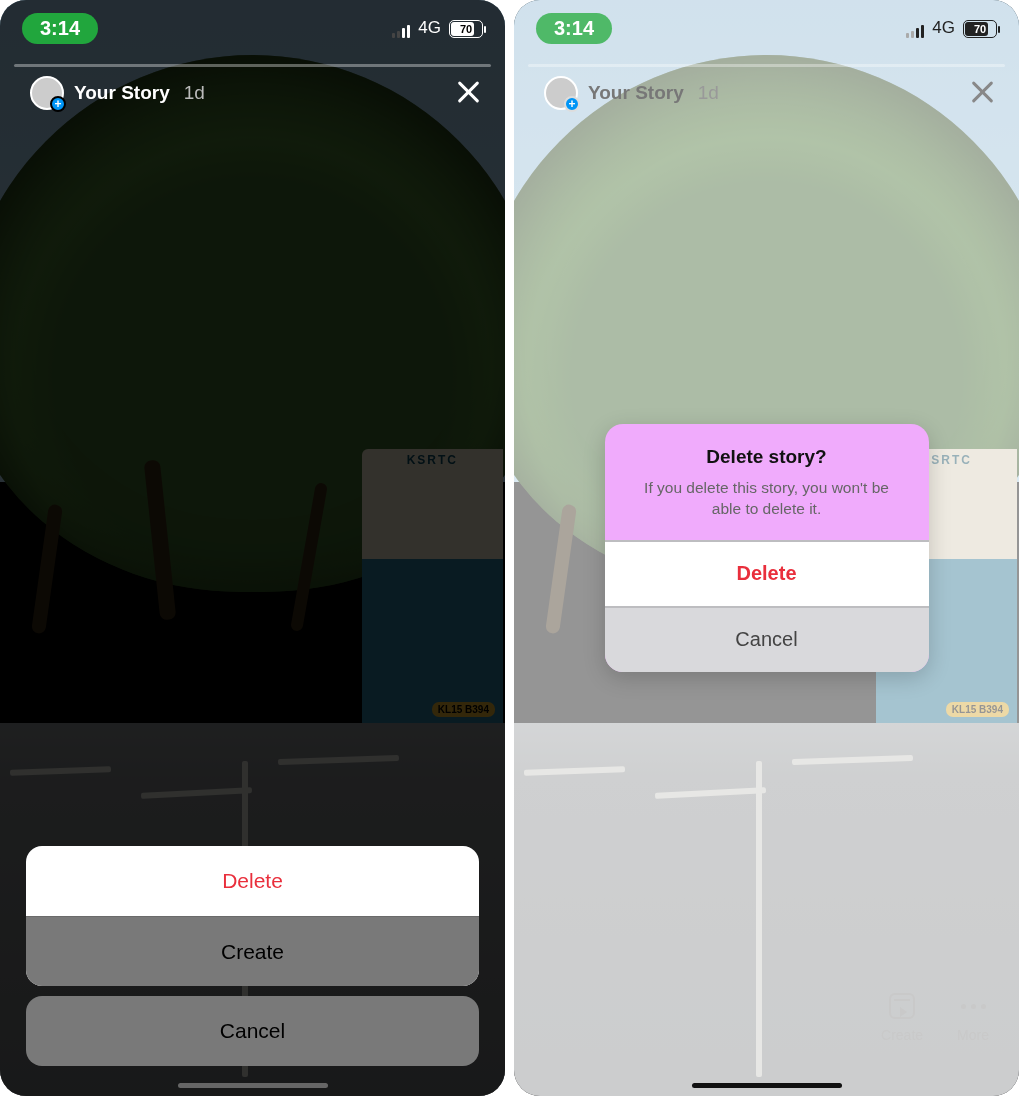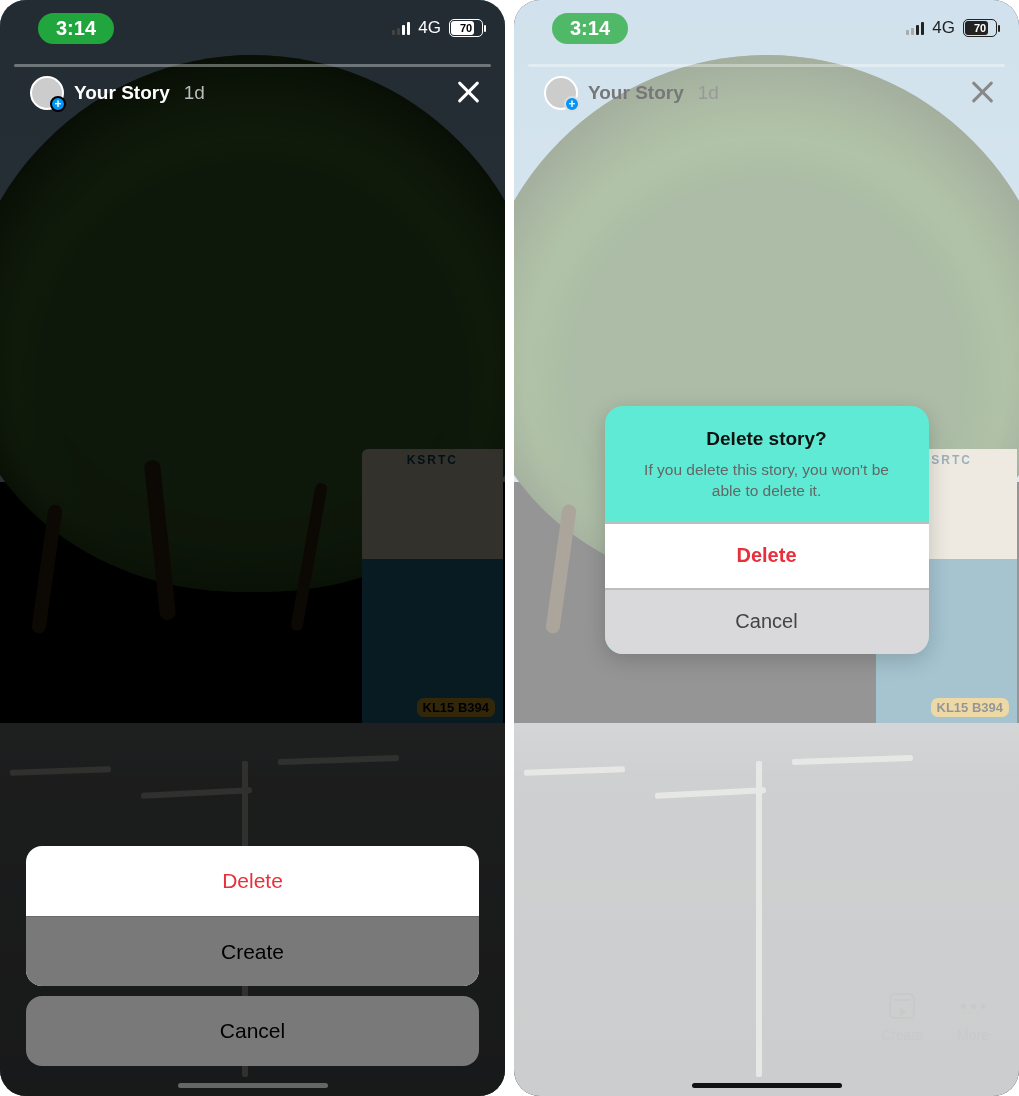--- a/index.html
+++ b/index.html
@@ -20,31 +20,30 @@
     background: #000;
   }
 
   
   .statusbar {
     position: absolute; top: 0; left: 0; right: 0;
     height: 56px;
     display: flex; align-items: center; justify-content: space-between;
     padding: 0 22px;
     z-index: 20;
-    margin-left: 16px;
   }
   .time-pill {
     background: #21a63d;
     color: #fff;
     font-weight: 600;
     font-size: 20px;
     padding: 4px 18px;
     border-radius: 22px;
   }
-  .status-right { display: flex; align-items: center; gap: 8px; }
+  .status-right { display: flex; align-items: flex-end; gap: 8px; }
   .signal-bars { display: flex; align-items: flex-end; gap: 2px; height: 14px; }
   .signal-bars span { width: 3px; background: #fff; border-radius: 1px; }
   .signal-bars span:nth-child(1){height:5px; background: #444;}
   .signal-bars span:nth-child(2){height:7px; background: #444;}
   .signal-bars span:nth-child(3){height:10px;}
   .signal-bars span:nth-child(4){height:13px;}
   .net-label { color: #fff; font-size: 17px; font-weight: 500; }
   .battery {
     position: relative; width: 34px; height: 18px;
     border: 1.5px solid #fff; border-radius: 5px;
@@ -98,21 +97,21 @@
     border-top-left-radius: 6px;
     margin-left: 30px;
   }
   .bus-label {
     position:absolute; top:4px; left:0; right:0;
     text-align:center; font-size: 12px; font-weight:700; color:#0a4a60;
     letter-spacing: 2px;
   }
   .bus-plate {
     position:absolute; right:8px; bottom:6px;
-    background:#e8b32f; color:#000; font-size:13px; font-weight:700;
+    background:#e8b32f; color:#000; font-size:10px; font-weight:700;
     padding:2px 6px; border-radius:7px;
   }
   .story-label {
     position:absolute; top:76px; left:30px;
     display:flex; align-items:center; gap:10px;
     color:#fff; font-weight:700; font-size:19px;
     z-index:6;
   }
   .avatar-ring {
     width:34px; height:34px; border-radius:50%;
@@ -181,23 +180,23 @@
   .phone.right .battery .fill { background:#222; }
   .phone.right .signal-bars span { background:#222; }
   .phone.right .signal-bars span:nth-child(1), .phone.right .signal-bars span:nth-child(2){ background:#aaa;}
   .phone.right .story-label { color:#777; }
   .phone.right .story-age { color:#999; }
   .phone.right .close-x::before, .phone.right .close-x::after { background:#888; }
   .phone.right .avatar-plus { border-color:#ddd; }
 
   .alert {
     position:absolute; z-index:30;
-    left:50%; top:406px; transform:translateX(-50%);
+    left:50%; top:424px; transform:translateX(-50%);
     width:324px;
-    background:#5eead4; border-radius:18px; overflow:hidden;
+    background:#f0abfc; border-radius:18px; overflow:hidden;
     box-shadow: 0 6px 22px rgba(0,0,0,0.18);
   }
   .alert-head { padding:22px 28px 20px; text-align:center; }
   .alert-title { font-size:19px; font-weight:700; color:#111; margin-bottom:10px;}
   .alert-msg { font-size:15.5px; line-height:1.35; color:#666; }
   .alert-btn {
     height:66px; display:flex; align-items:center; justify-content:center;
     font-size:20px; cursor:pointer;
     border-top:1px solid rgba(0,0,0,0.14);
   }

